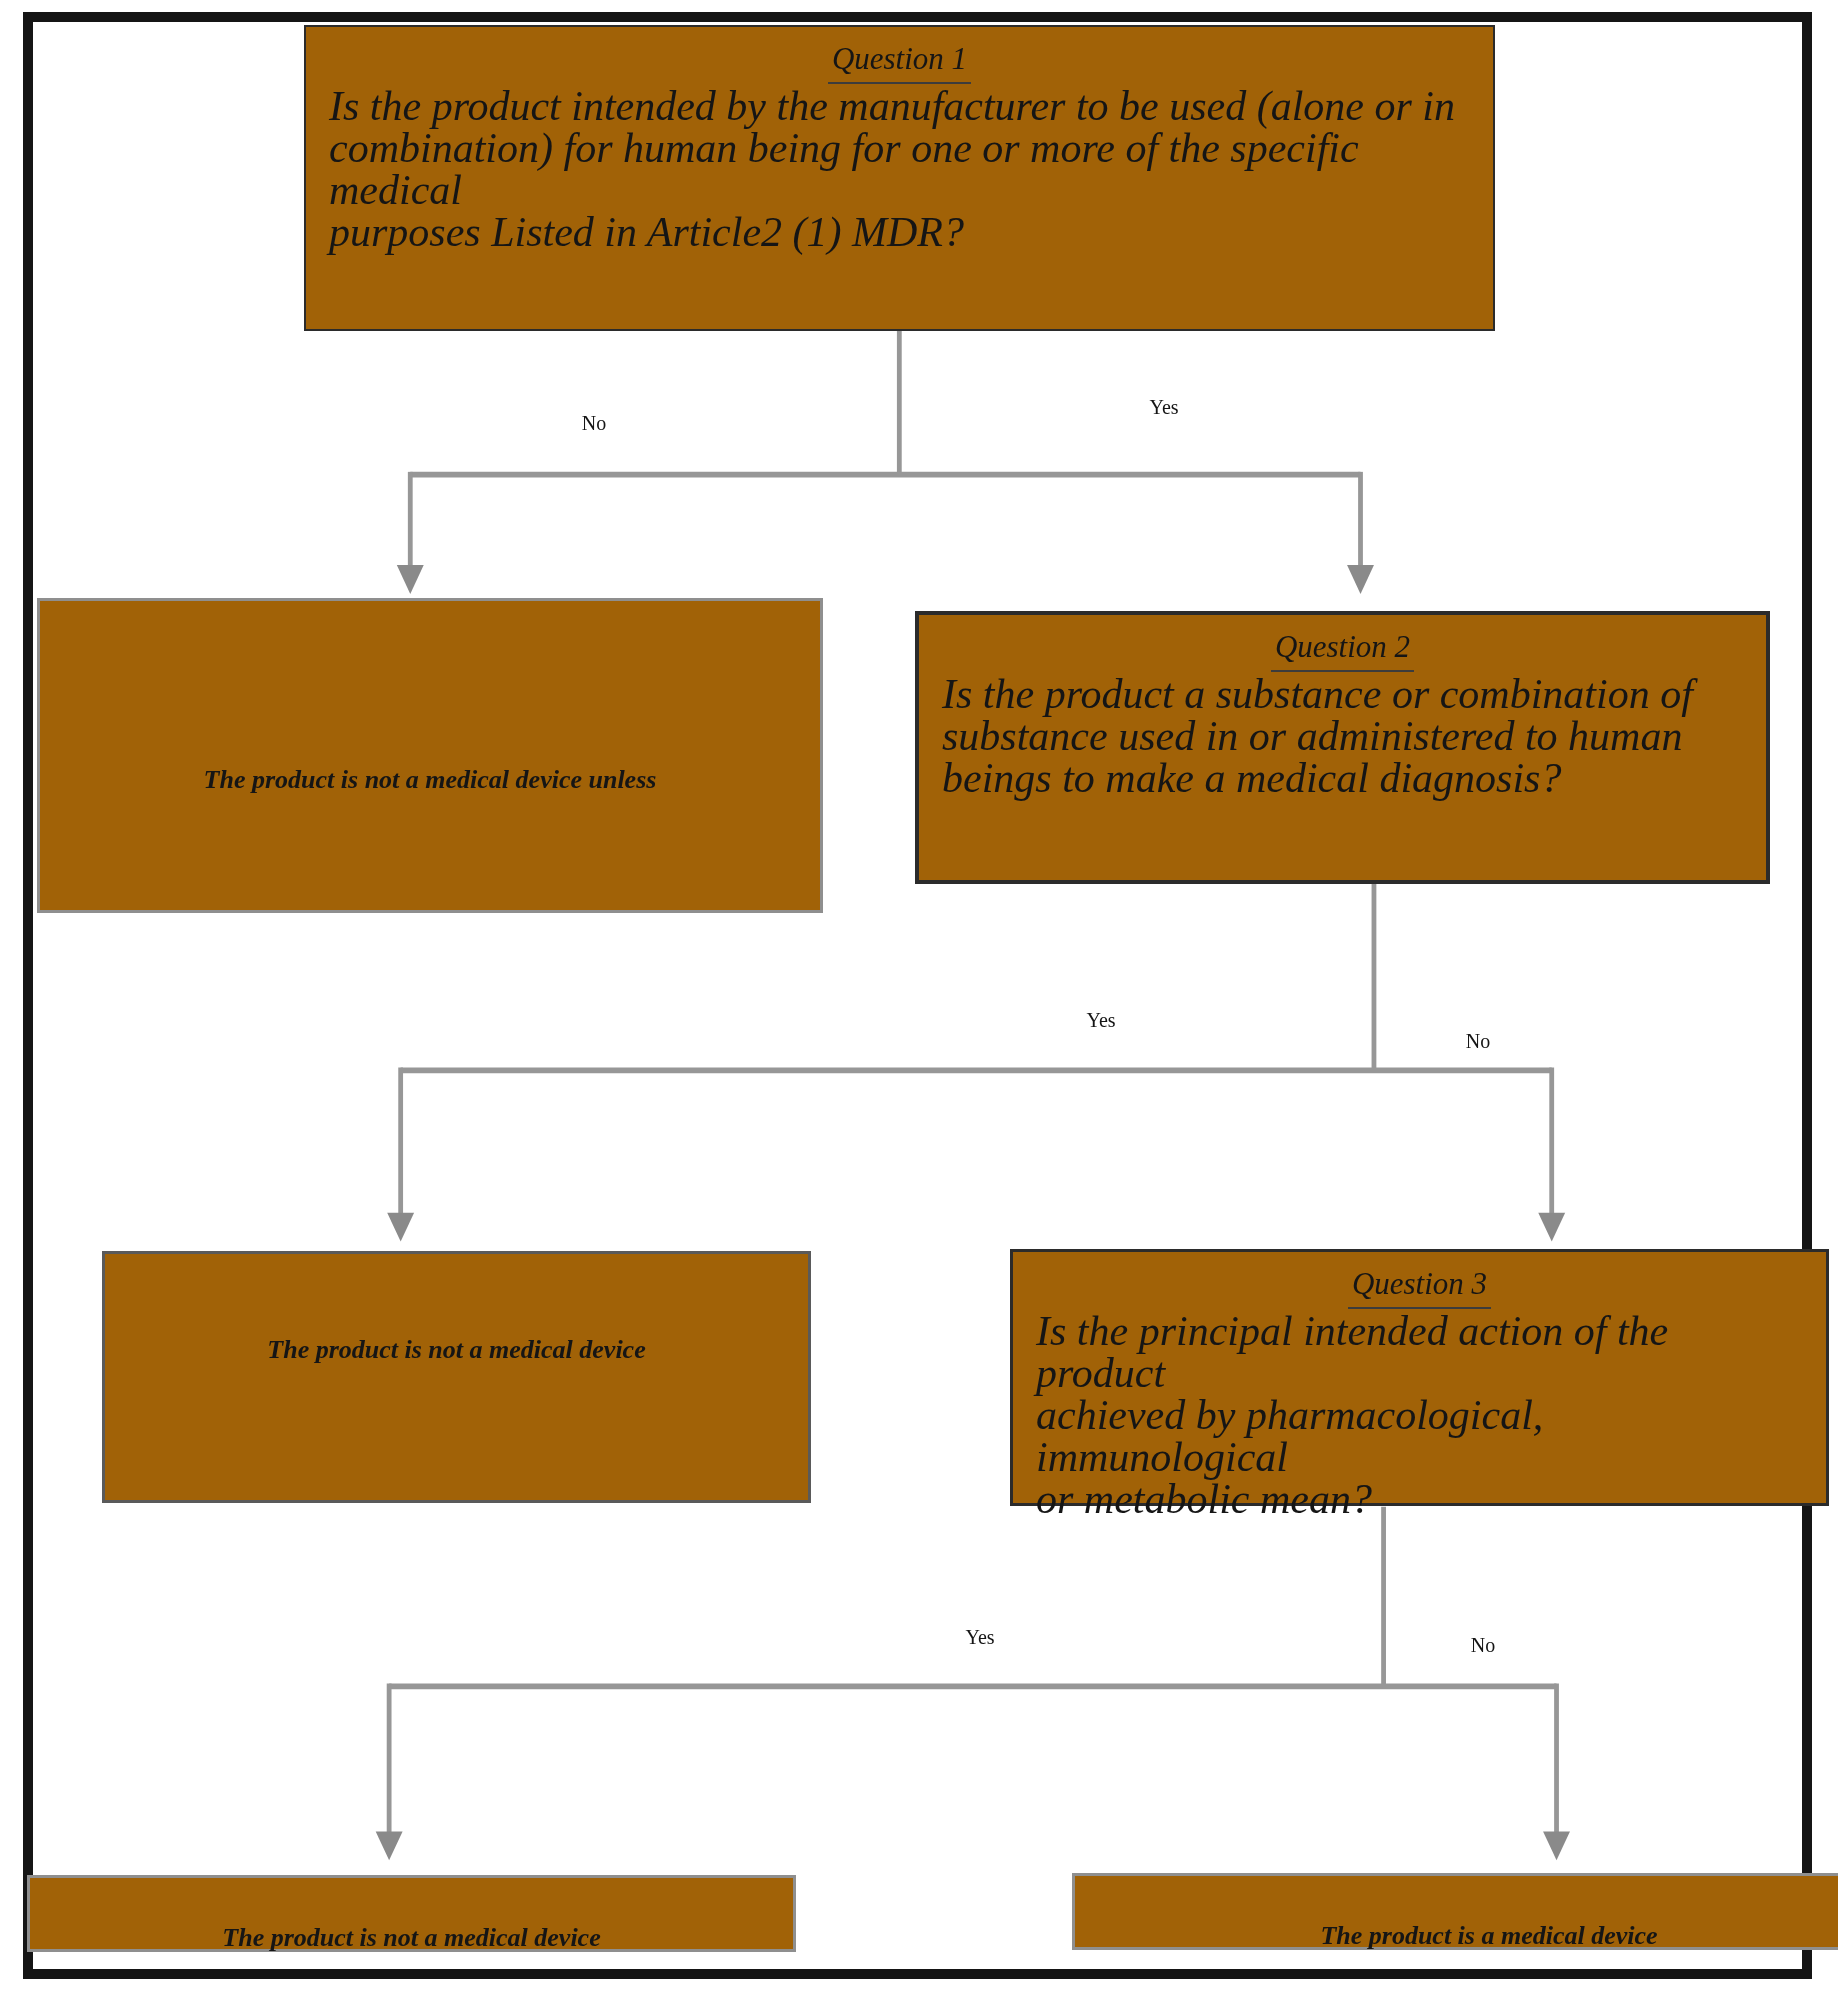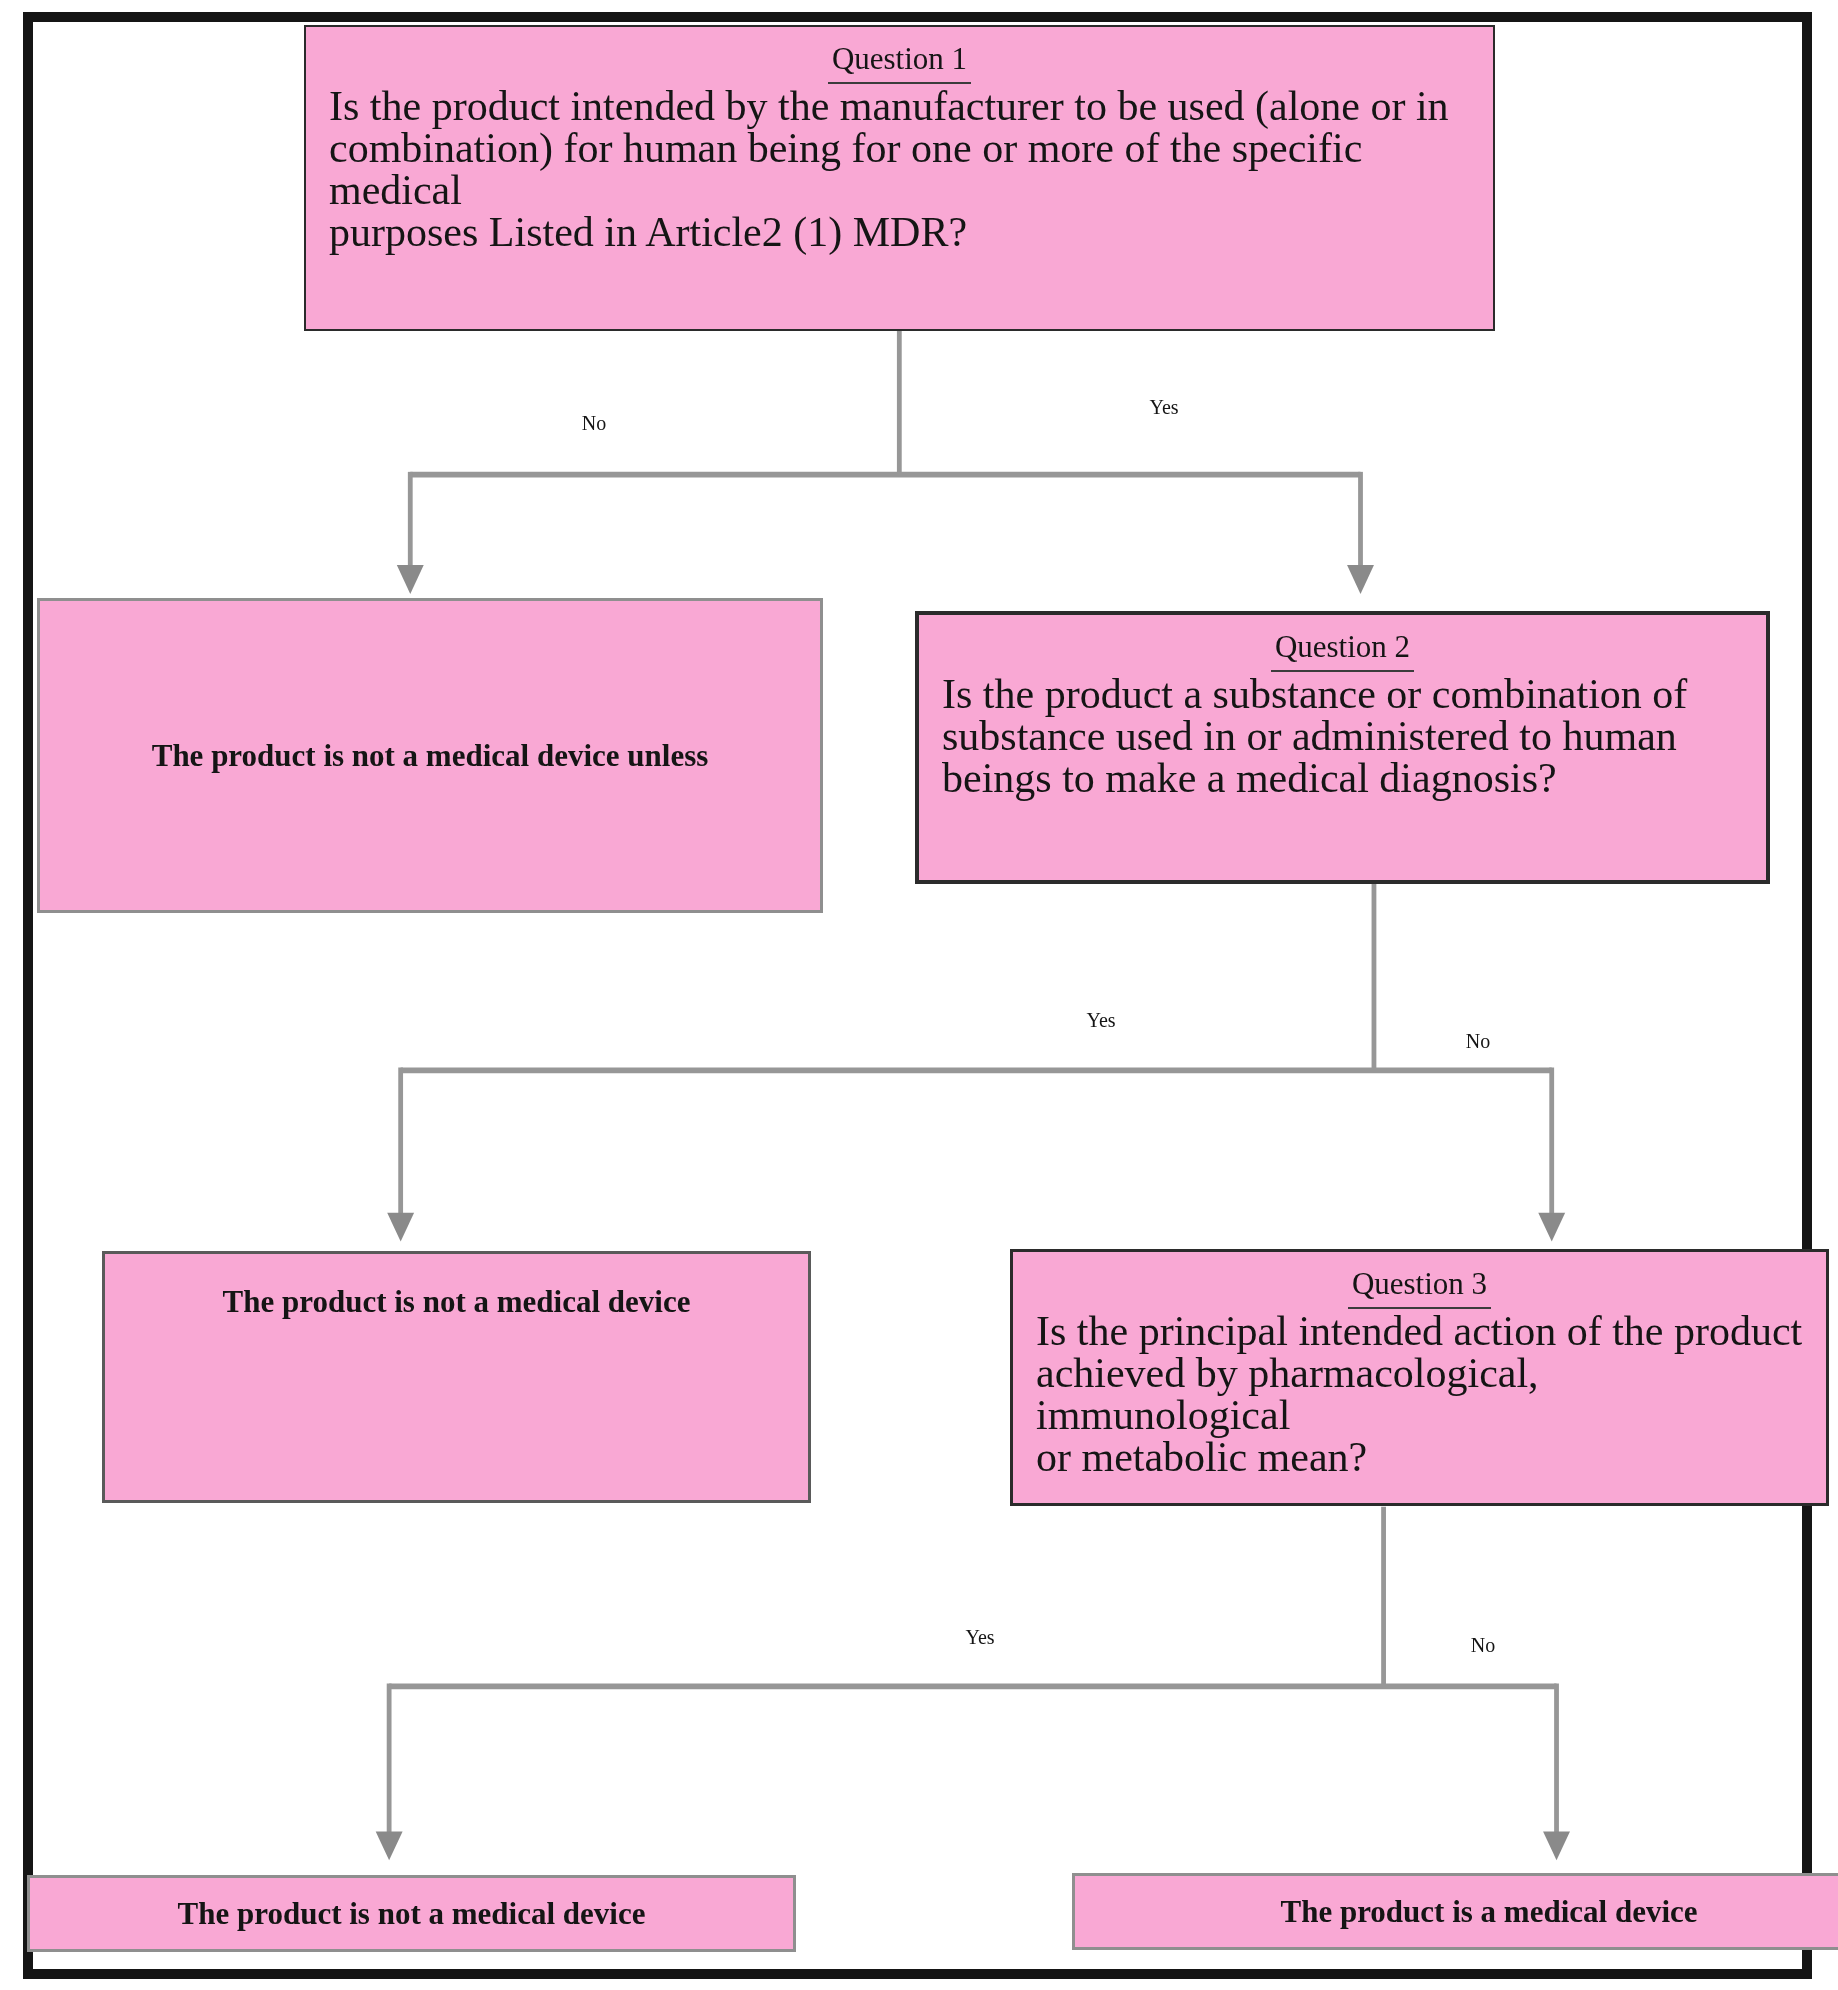--- a/index.html
+++ b/index.html
@@ -21,21 +21,22 @@
     left: 23px;
     top: 11.5px;
     width: 1789px;
     height: 1967px;
     border: 10.6px solid #151515;
     box-sizing: border-box;
   }
   .node {
     position: absolute;
     box-sizing: border-box;
-    background: #f9a8d4;
+    background: #a16207;
+    font-style: italic;
   }
   .q-node {
     border: 2.9px solid #2b2b2b;
     padding: 9.6px 23px;
   }
   .o-node {
     border: 3.8px solid #8f8f8f;
   }
   .q-title {
     text-align: center;
@@ -49,23 +50,24 @@
   }
   .q-text {
     font-size: 42px;
     line-height: 42px;
     white-space: pre-line;
     text-align: left;
     margin-top: 1.9px;
   }
   .o-lead {
     font-weight: bold;
-    font-size: 31px;
+    font-size: 26px;
     line-height: 42px;
     text-align: center;
+    margin-top: 48px;
   }
   .o-text {
     font-size: 31px;
     line-height: 42px;
     white-space: pre-line;
     text-align: center;
   }
   .edge-label {
     position: absolute;
     font-size: 20px;

